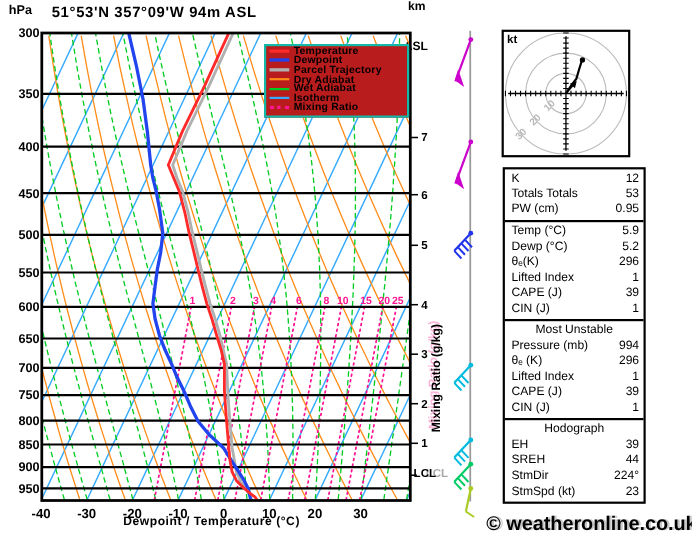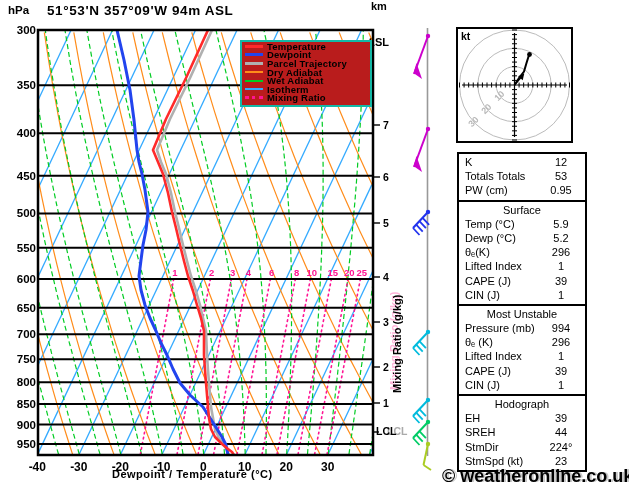--- a/index.html
+++ b/index.html
@@ -25,21 +25,21 @@
   .lg-row{display:flex;align-items:center;height:8.6px;padding-left:3px;}
   .lg-swatch{width:18px;flex:0 0 18px;margin-right:4px;position:relative;}
   .lg-label{font-size:9.5px;font-weight:bold;letter-spacing:.2px;}
   
   #databox{position:absolute;left:457px;top:152px;width:126px;border:2px solid #000;background:#fff;}
   .sect{border-top:2px solid #000;padding:1px 0 2px 0;}
   .sect:first-child{border-top:none;}
   .sect-h{text-align:center;font-size:11px;height:14.2px;line-height:14.2px;}
   .row{display:flex;font-size:11px;height:14.2px;line-height:14.2px;padding:0 4px 0 6px;}
   .row .lab{flex:1 1 auto;}
-  .row .val{flex:0 0 40px;text-align:center;}
+  .row .val{flex:0 0 40px;text-align:right;}
   svg text{font-family:"Liberation Sans","DejaVu Sans",sans-serif;}
 </style>
 </head>
 <body>
 
 <div class="wrap">
   <div class="t" id="hpa">hPa</div>
   <div class="t" id="title">51°53'N 357°09'W 94m ASL</div>
   <div class="t" id="km">km</div>
   <div class="t" id="asl">ASL</div>
@@ -363,21 +363,20 @@
         <div class="row">
           <span class="lab">Totals Totals</span>
           <span class="val">53</span>
         </div>
         <div class="row">
           <span class="lab">PW (cm)</span>
           <span class="val">0.95</span>
         </div>
       </div>
       <div class="sect">
-        <div class="sect-h">Surface</div>
         <div class="row">
           <span class="lab">Temp (°C)</span>
           <span class="val">5.9</span>
         </div>
         <div class="row">
           <span class="lab">Dewp (°C)</span>
           <span class="val">5.2</span>
         </div>
         <div class="row">
           <span class="lab">θₑ(K)</span>

